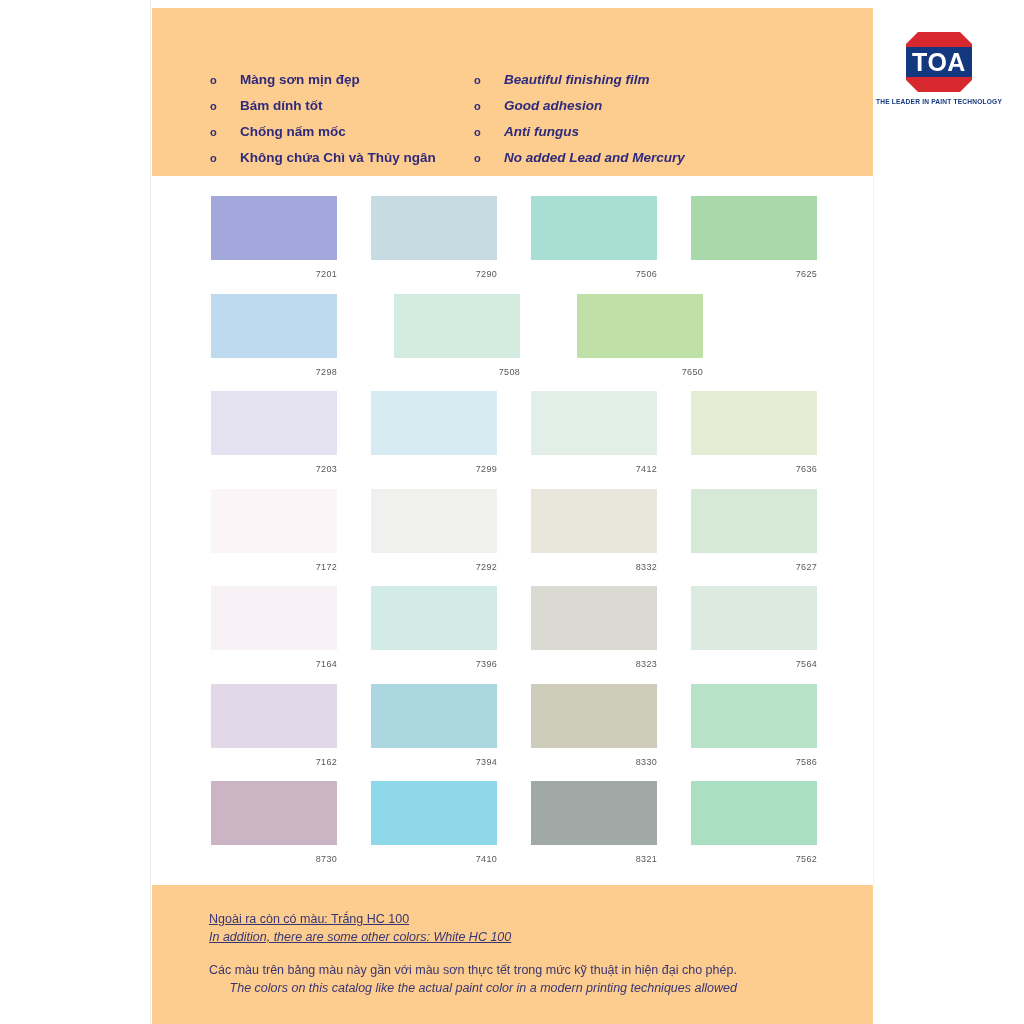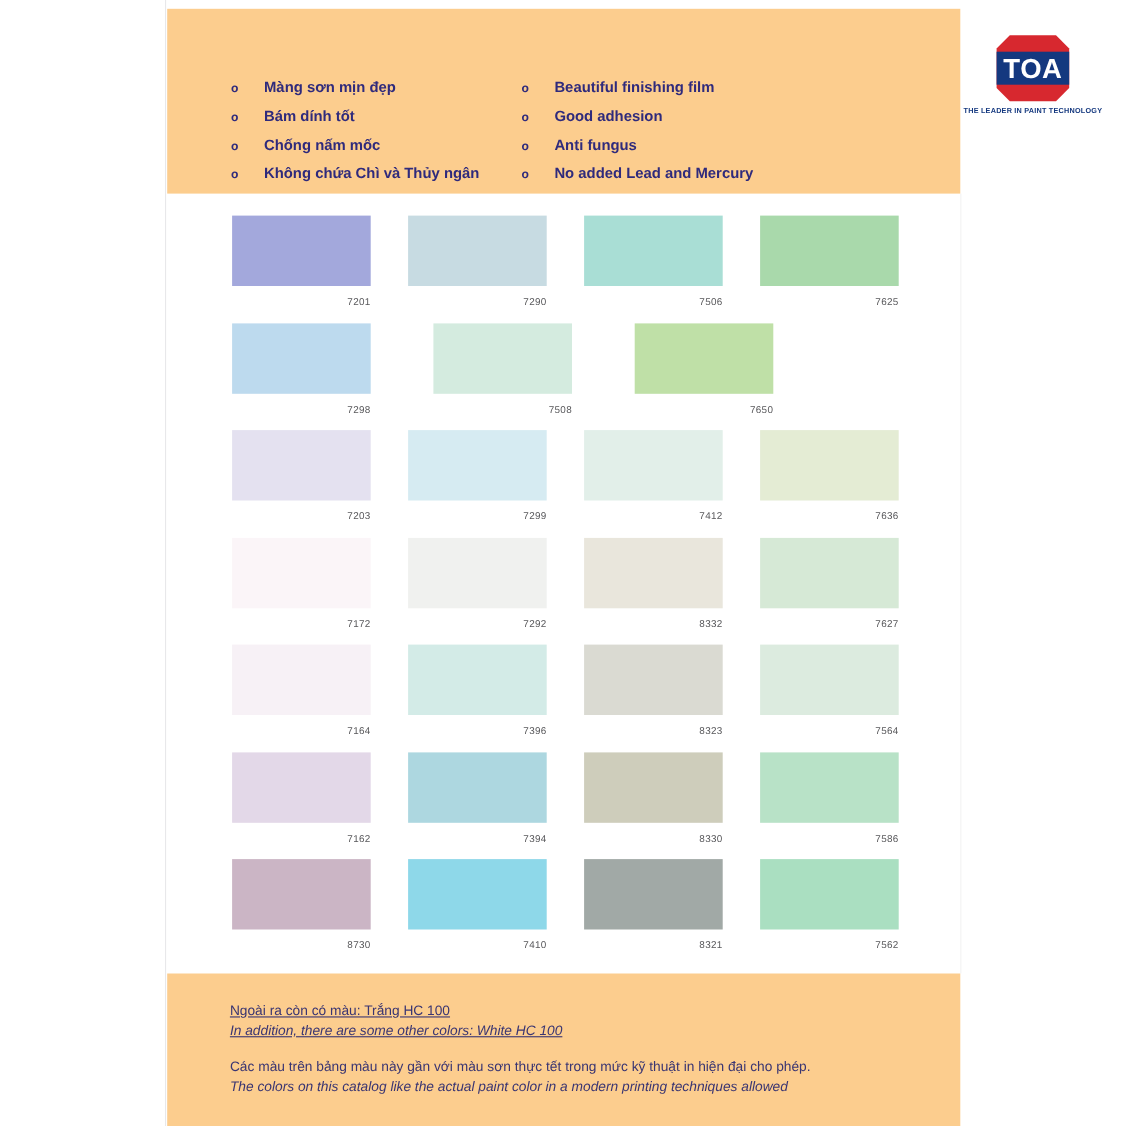--- a/index.html
+++ b/index.html
@@ -69,21 +69,21 @@
     flex: none;
   }
   .bullet-text {
     color: #2f2a7c;
     font-size: 13.5px;
     font-weight: bold;
     line-height: 19px;
     white-space: nowrap;
     margin-left: 12px;
   }
-  .bullets.en .bullet-text { }
+  .bullets.en .bullet-text { font-style: italic; }
 
   
   .logo {
     position: absolute;
     left: 722px;
     top: 22px;
     width: 130px;
     height: 80px;
   }
   .logo-shield {
@@ -150,21 +150,21 @@
     left: 57px;
     color: #3a3572;
   }
   .footer-block.b1 { top: 25px; text-decoration: underline; }
   .footer-block.b2 { top: 76px; }
   .footer-line {
     font-size: 12.5px;
     line-height: 18px;
     white-space: nowrap;
   }
-  .footer-line.en { font-style: italic; }
+  .footer-line.en { font-style: italic; text-align: right; }
 </style>
 </head>
 <body>
 
 <div class="page">
 
   <div class="page-rule"></div>
   <div class="page-rule-right"></div>
 
   <div class="header">

